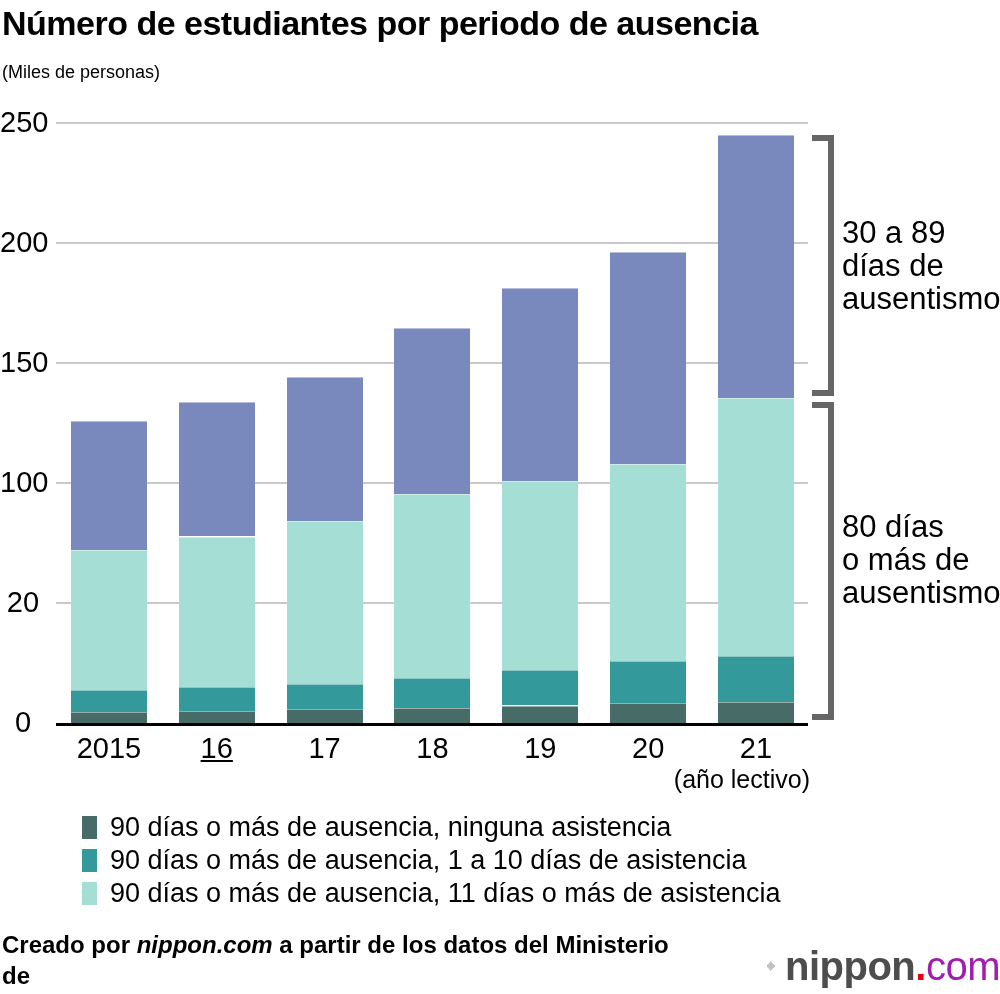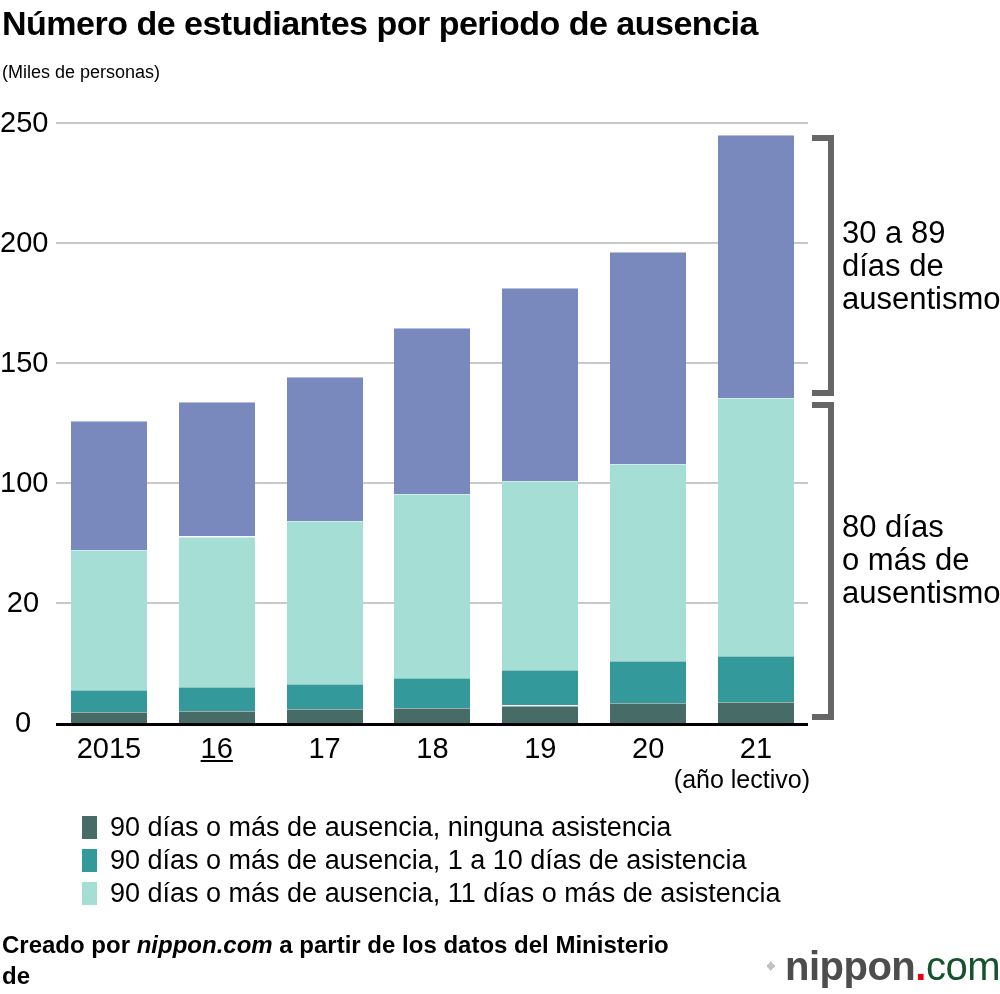--- a/index.html
+++ b/index.html
@@ -47,21 +47,21 @@
     font-size:24px;line-height:31px;font-weight:700;
   }
   .footer .src{font-style:italic;}
   .logo{
     position:absolute;left:767px;top:942px;width:233px;height:48px;
     display:flex;align-items:center;
   }
   .logo-text{font-size:40px;line-height:40px;letter-spacing:-0.5px;margin-left:8px;white-space:nowrap;}
   .logo-nippon{color:#4d4d4d;font-weight:700;}
   .logo-dot{color:#e60012;font-weight:700;}
-  .logo-com{color:#14532d;font-weight:400;}
+  .logo-com{color:#a21caf;font-weight:400;}
 </style>
 </head>
 <body>
 
 <div class="page">
 
   <div class="title">Número de estudiantes por periodo de ausencia</div>
   <div class="subtitle">(Miles de personas)</div>
 
   <div id="plot">

